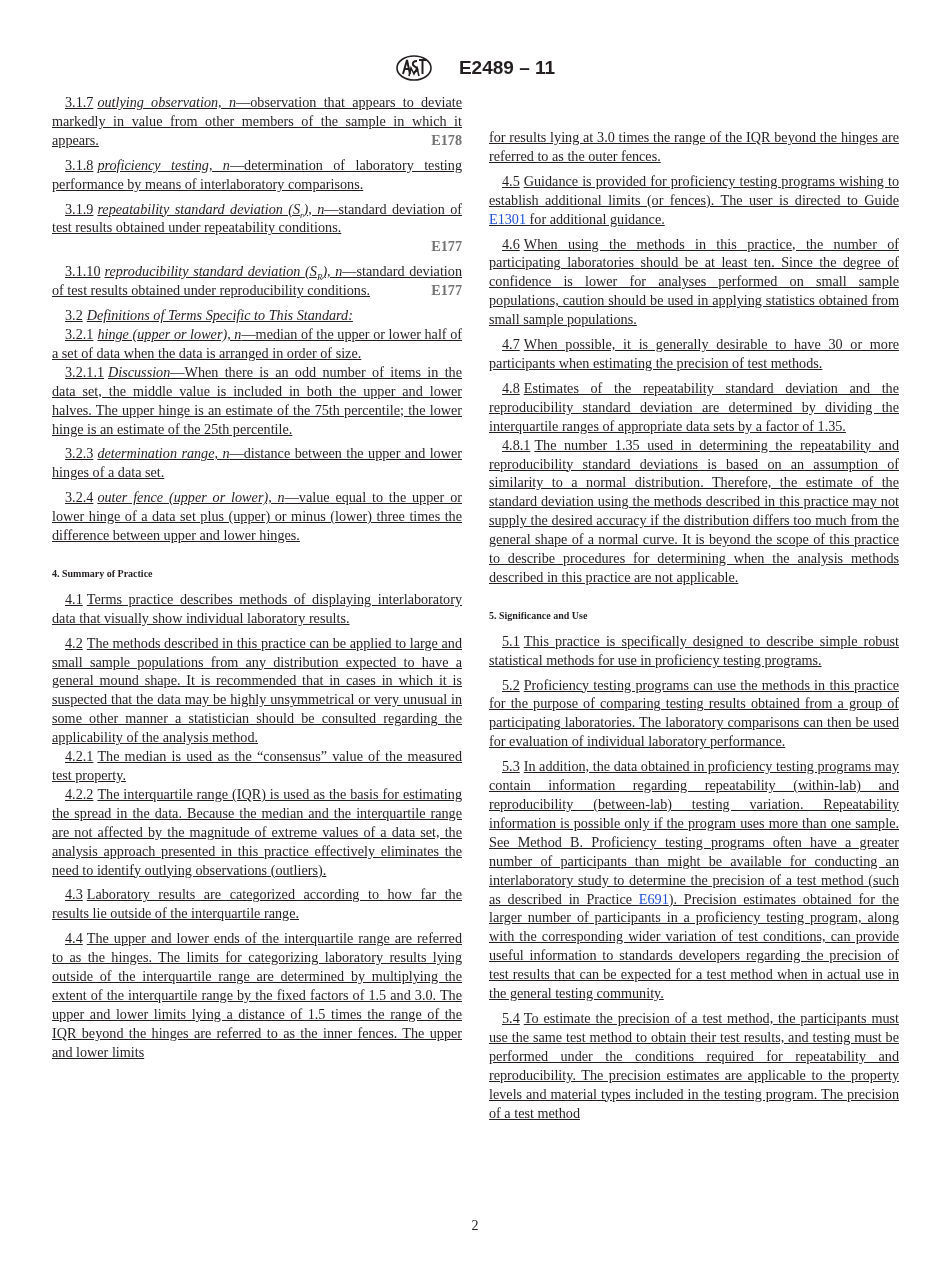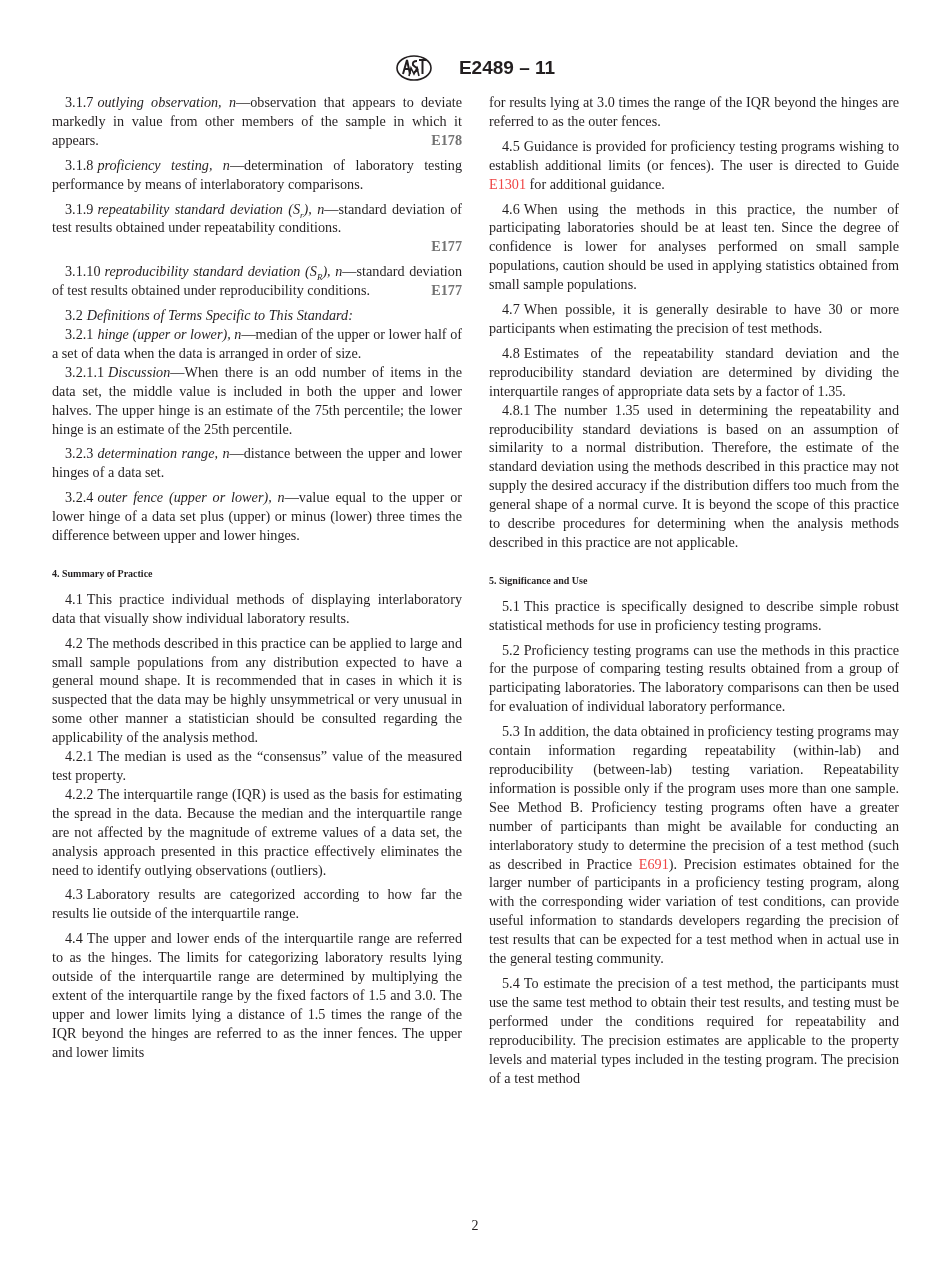--- a/index.html
+++ b/index.html
@@ -5,26 +5,26 @@
     html, body { margin: 0; padding: 0; background: #ffffff; }
     body { width: 950px; height: 1272px; position: relative; overflow: hidden;
       font-family: "Liberation Serif", "DejaVu Serif", serif; color: #231f20; }
     .header { position: absolute; top: 54px; left: 0; width: 950px; text-align: center; height: 30px; }
     .header-inner { display: inline-flex; align-items: center; gap: 26px; }
     .logo { width: 38px; height: 28px; display: inline-block; }
     .doc-id { font-family: "Liberation Sans", "DejaVu Sans", sans-serif; font-weight: bold; font-size: 19px; color: #231f20; }
     .col { position: absolute; top: 93px; width: 410px; font-size: 14.2px; line-height: 18.9px; text-align: justify; }
     .col.left { left: 52px; }
     .col.right { left: 489px; }
-    .p { margin: 0 0 6px 0; text-indent: 13px; }
+    .p { margin: 0 0 6px 0; text-indent: 13px; text-decoration: underline; }
     .p.tight { margin-bottom: 0; }
-    .p.noind { text-indent: 0; }
+    .p.noind { text-indent: 0; margin-top: 35px; }
     .num { margin-right: 4px; }
     i { font-style: italic; }
-    .ref { color: #ef4444; }
+    .ref { color: #1d4ed8; }
     .ref-bold { color: #737373; font-weight: bold; float: right; }
     .clear { clear: both; }
     h2 { font-size: 10px; font-weight: bold; margin: 20px 0 6px 0; line-height: 18.9px; text-indent: 0; }
     .page-num { position: absolute; top: 1218px; left: 0; width: 950px; text-align: center; font-size: 14px; }
     sub { font-size: 9px; line-height: 0; }
   </style>
 </head>
 <body>
 
 <div class="header">
@@ -66,21 +66,21 @@
   </p>
   <p class="p">
     <span class="num">3.2.3</span><i>determination range, n</i><span>—distance between the upper and lower hinges of a data set.</span>
   </p>
   <p class="p">
     <span class="num">3.2.4</span><i>outer fence (upper or lower), n</i><span>—value equal to the upper or lower hinge of a data set plus (upper) or minus (lower) three times the difference between upper and lower hinges.</span>
   </p>
 
   <h2>4.  Summary of Practice</h2>
   <p class="p">
-    <span class="num">4.1</span><span>This practice individual methods of displaying interlaboratory data that visually show individual laboratory results.</span>
+    <span class="num">4.1</span><span>Terms practice describes methods of displaying interlaboratory data that visually show individual laboratory results.</span>
   </p>
   <p class="p tight">
     <span class="num">4.2</span><span>The methods described in this practice can be applied to large and small sample populations from any distribution expected to have a general mound shape. It is recommended that in cases in which it is suspected that the data may be highly unsymmetrical or very unusual in some other manner a statistician should be consulted regarding the applicability of the analysis method.</span>
   </p>
   <p class="p tight">
     <span class="num">4.2.1</span><span>The median is used as the “consensus” value of the measured test property.</span>
   </p>
   <p class="p">
     <span class="num">4.2.2</span><span>The interquartile range (IQR) is used as the basis for estimating the spread in the data. Because the median and the interquartile range are not affected by the magnitude of extreme values of a data set, the analysis approach presented in this practice effectively eliminates the need to identify outlying observations (outliers).</span>
   </p>

